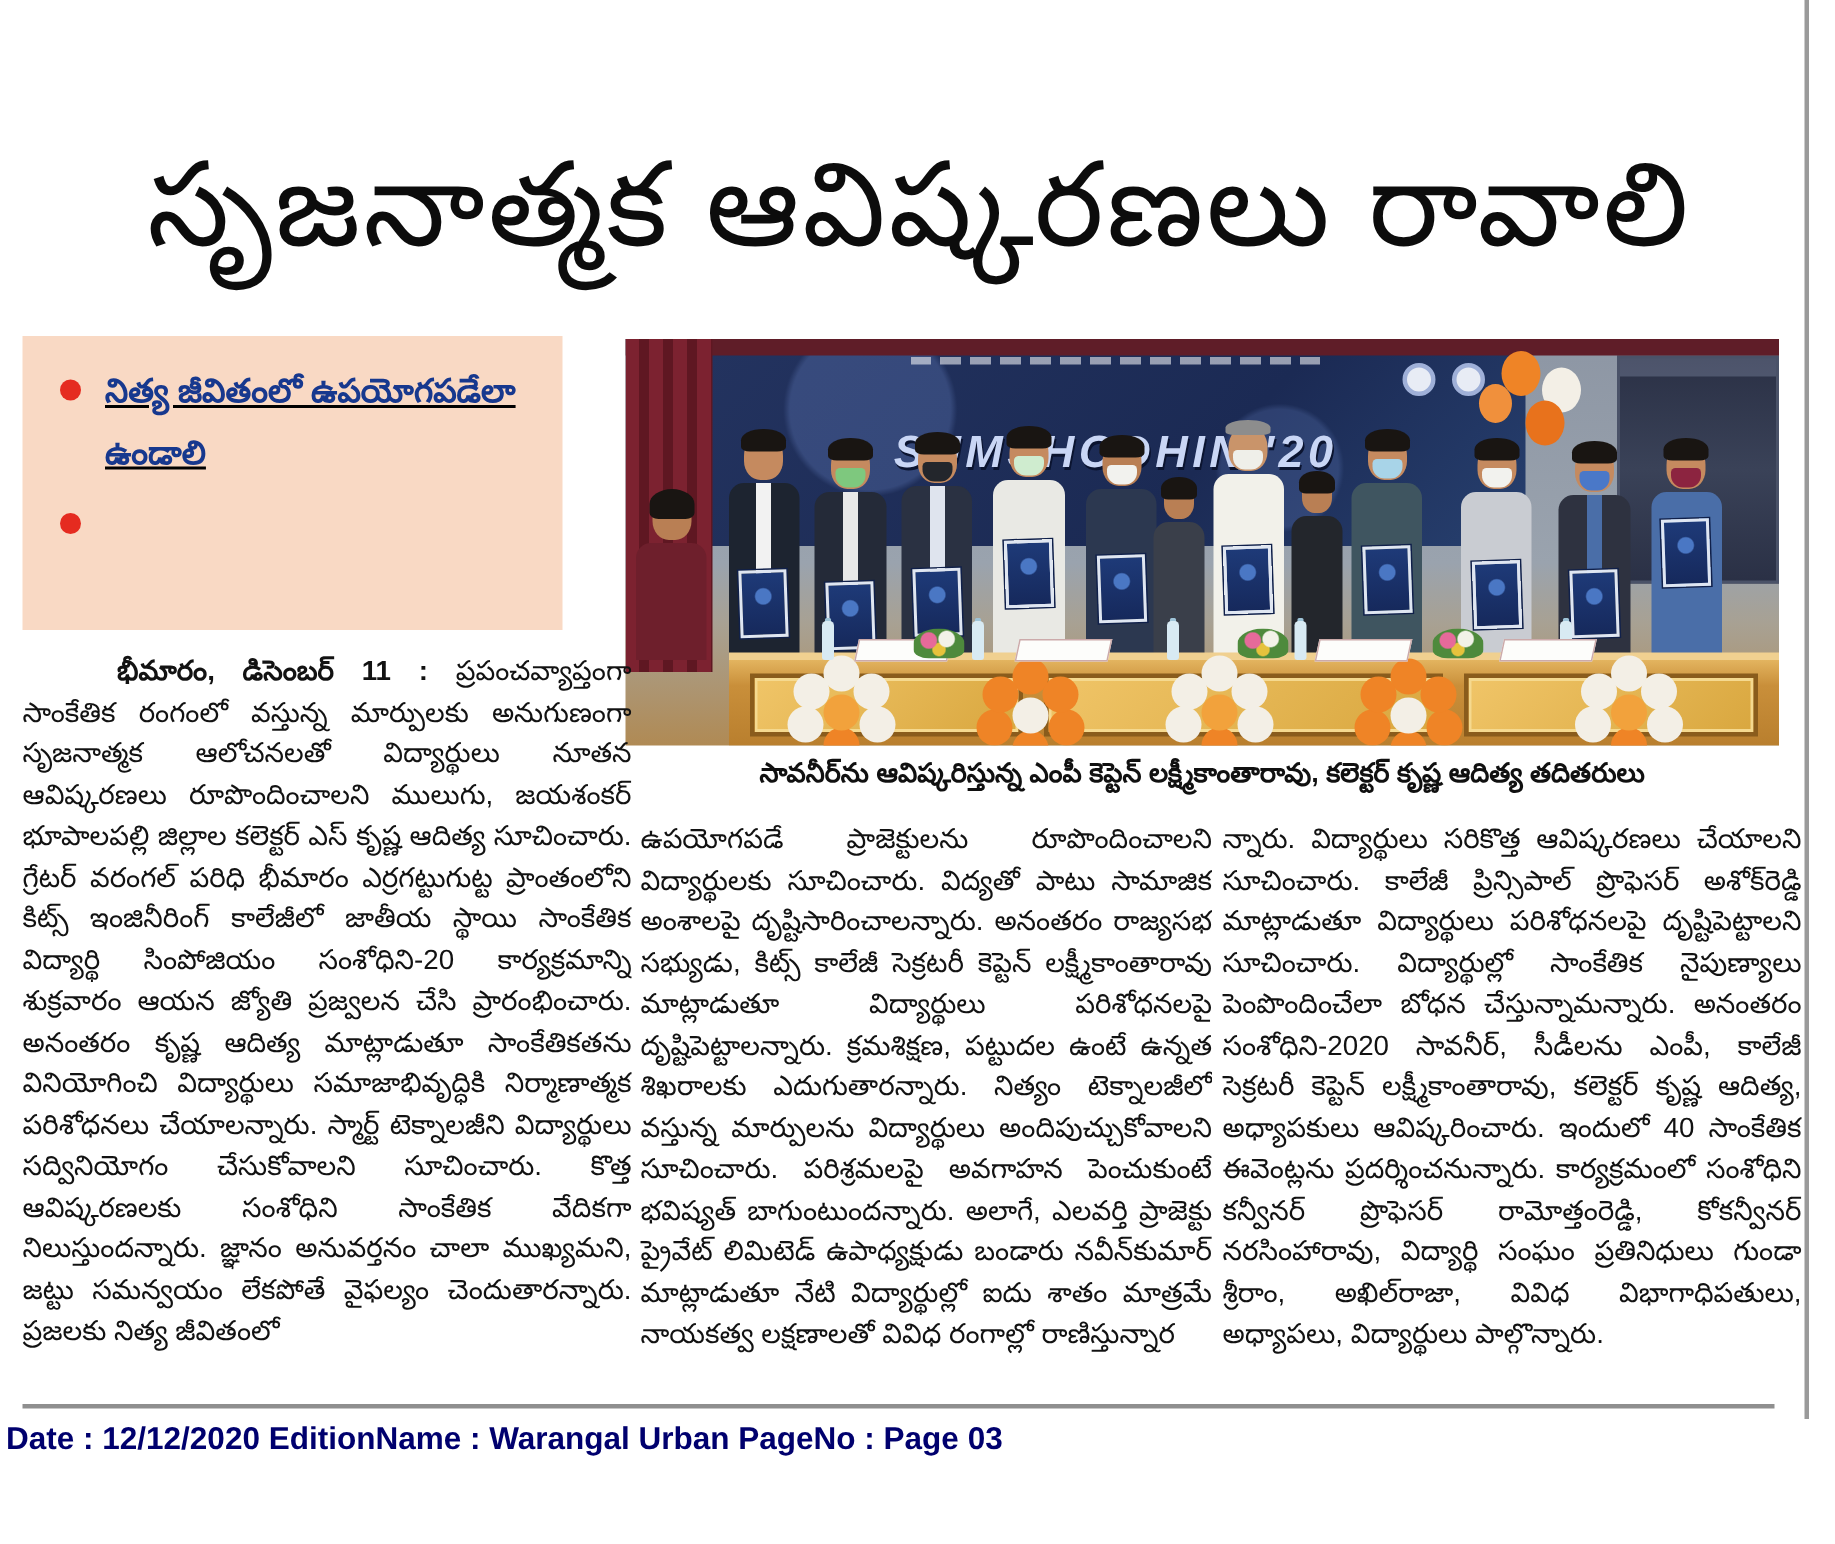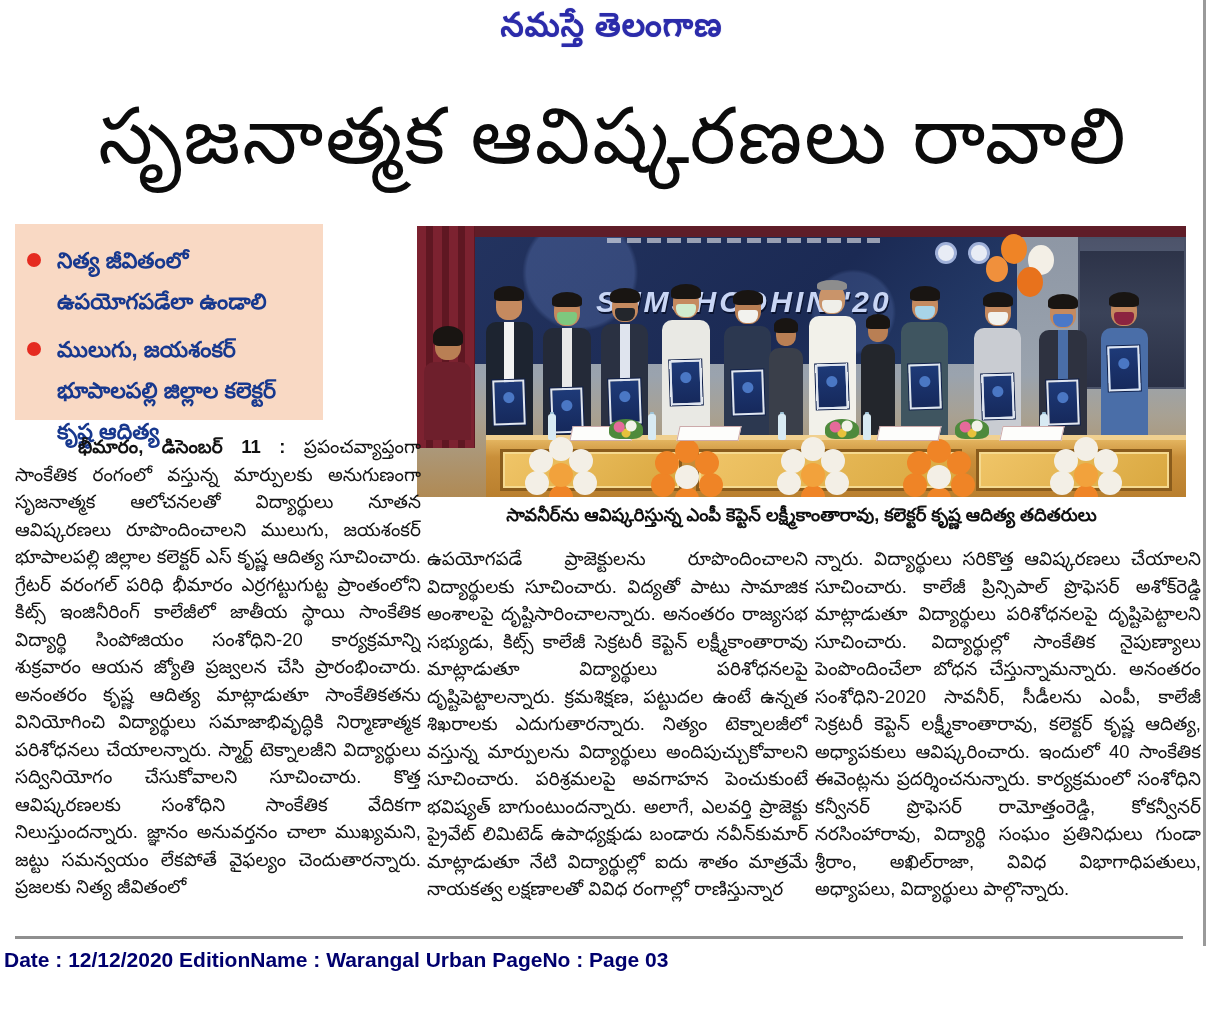--- a/index.html
+++ b/index.html
@@ -18,22 +18,22 @@
 
   
   .headline {
     position:absolute; top:72px; left:18px; width:1190px; height:130px;
     font-size:78px; line-height:128px; font-weight:400; color:#0c0c0c;
     white-space:nowrap; overflow:hidden; text-align:center; letter-spacing:2px;
   }
 
   
   .highlight-box {
-    position:absolute; left:15px; top:224px; width:308px; height:196px;
-    background:#f9d9c4; padding:16px 14px 10px 8px;
+    position:absolute; left:15px; top:224px; width:360px; height:196px;
+    background:#f9d9c4; padding:16px 14px 10px 21px;text-decoration:underline;
   }
   .hl-item { position:relative; padding-left:34px; margin-bottom:7px;
     font-size:22px; line-height:41px; font-weight:bold; color:#17388e; }
   .hl-bullet { position:absolute; left:4px; top:13px; width:14px; height:14px;
     border-radius:50%; background:#e52b20; }
 
   
   .photo {
     position:absolute; left:417px; top:226px; width:769px; height:271px;
     background:linear-gradient(180deg,#8d96a4 0%, #9aa3ae 55%, #a8a193 70%, #b08a54 100%);
@@ -118,32 +118,30 @@
   
   .bottom-rule { position:absolute; left:15px; top:936px; width:1168px; height:3px; background:#8f8f8f; }
   .right-rule { position:absolute; left:1203px; top:0; width:3px; height:946px; background:#9a9a9a; }
   .footer { position:absolute; left:4px; top:948px; font-size:21px; font-weight:600; color:#00006e; }
 </style>
 </head>
 <body>
 
 <div class="page">
 
-  <div class="masthead">నమస్తే తెలంగాణ</div>
 
   <h1 class="headline">సృజనాత్మక ఆవిష్కరణలు రావాలి</h1>
 
   <div class="highlight-box">
     <div class="hl-item">
       <span class="hl-bullet"></span>
       <span>నిత్య జీవితంలో ఉపయోగపడేలా ఉండాలి</span>
     </div>
     <div class="hl-item">
       <span class="hl-bullet"></span>
-      <span>ములుగు, జయశంకర్ భూపాలపల్లి జిల్లాల కలెక్టర్ కృష్ణ ఆదిత్య</span>
     </div>
   </div>
 
   <figure class="photo">
     <div class="screen"></div>
     <div class="banner">
       <span class="banner-subline"></span>
       <span class="banner-text">SUMSHODHINI'20</span>
       <span class="banner-logo l1"></span>
       <span class="banner-logo l2"></span>

